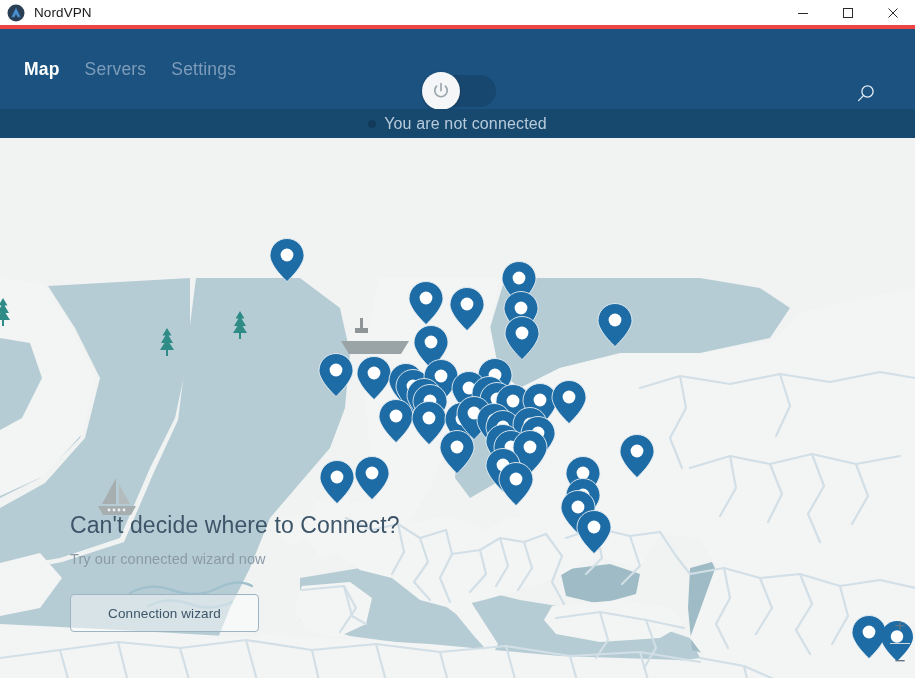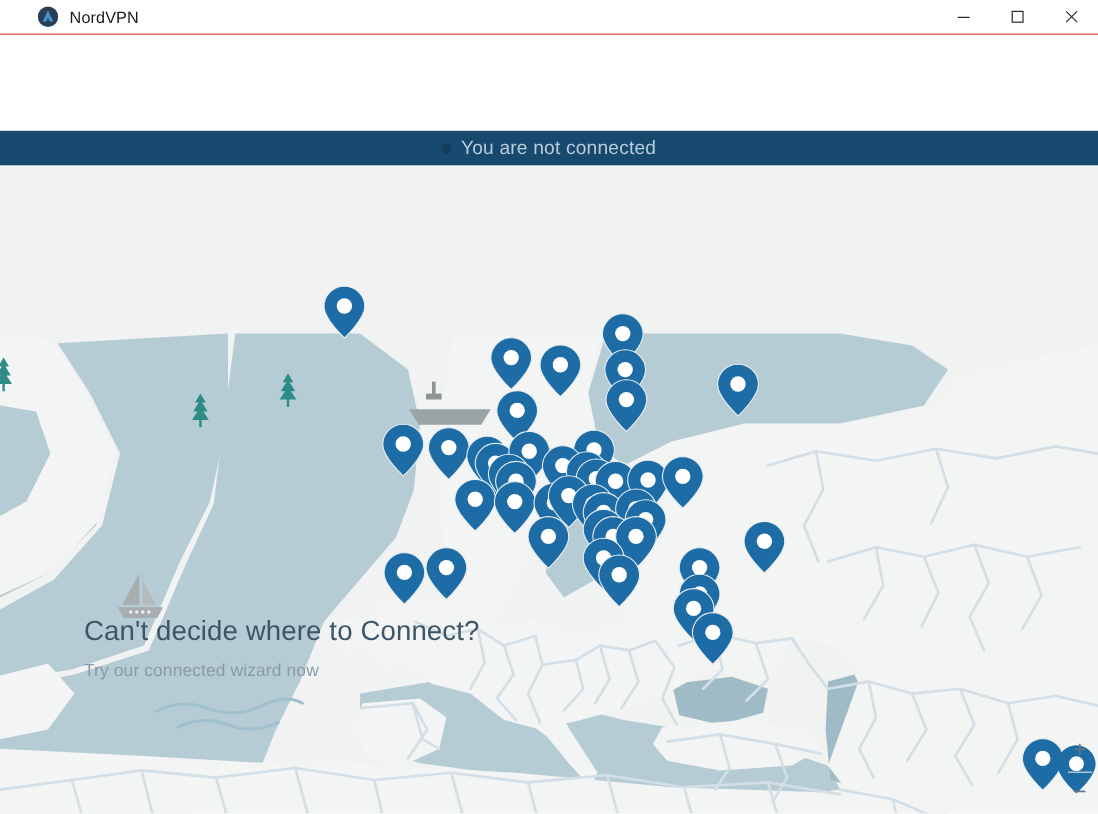--- a/index.html
+++ b/index.html
@@ -9,22 +9,21 @@
     overflow: hidden;
     background: #ffffff;
   }
   #app { position: relative; width: 915px; height: 678px; overflow: hidden; }
 
   
   .titlebar {
     position: absolute; top: 0; left: 0; width: 915px; height: 29px;
     background: #ffffff;
     display: flex; align-items: center;
-    border-bottom: 1px solid #ef4444;
-    padding-left: 24px;
+    border-bottom: 4px solid #ef4444;
   }
   .tb-logo { margin-left: 7px; width: 18px; height: 18px; display: block; }
   .tb-title {
     margin-left: 9px; font-size: 13.5px; color: #1a1a1a; letter-spacing: .1px;
   }
   .tb-spacer { flex: 1; }
   .tb-btn {
     width: 45px; height: 29px; display: flex; align-items: center;
     justify-content: center; color: #2b2b2b;
   }
@@ -142,20 +141,44 @@
       </svg>
     </span>
     <span class="tb-btn">
       <svg width="12" height="12" viewBox="0 0 12 12">
         <line x1="1.5" y1="1.5" x2="10.5" y2="10.5" stroke="#2b2b2b" stroke-width="1"></line>
         <line x1="10.5" y1="1.5" x2="1.5" y2="10.5" stroke="#2b2b2b" stroke-width="1"></line>
       </svg>
     </span>
   </div>
 
+  <div class="header">
+    <div class="nav">
+      <span class="nav-item active">Map</span>
+      <span class="nav-item">Servers</span>
+      <span class="nav-item">Settings</span>
+    </div>
+
+    <div class="toggle">
+      <div class="toggle-track"></div>
+      <div class="toggle-knob">
+        <svg width="20" height="20" viewBox="0 0 20 20">
+          <path d="M5.6 5.2 A6.2 6.2 0 1 0 14.4 5.2" fill="none" stroke="#9aa6ad" stroke-width="1.7" stroke-linecap="round"></path>
+          <line x1="10" y1="2.6" x2="10" y2="9.6" stroke="#9aa6ad" stroke-width="1.7" stroke-linecap="round"></line>
+        </svg>
+      </div>
+    </div>
+
+    <div class="search-btn">
+      <svg width="24" height="24" viewBox="0 0 24 24">
+        <circle cx="13.5" cy="9.5" r="5.6" fill="none" stroke="#e6eef5" stroke-width="1.3"></circle>
+        <line x1="9.4" y1="13.6" x2="4.6" y2="18.6" stroke="#e6eef5" stroke-width="1.3" stroke-linecap="round"></line>
+      </svg>
+    </div>
+  </div>
 
   <div class="statusbar">
     <span class="status-dot"></span>
     <span class="status-text">You are not connected</span>
   </div>
 
   <div class="map">
     <svg width="915" height="540" viewBox="0 0 915 540">
       <defs>
         <linearGradient id="waterGrad" x1="0" y1="0" x2="0" y2="1">
@@ -486,20 +509,21 @@
           <g transform="translate(852,477.5)">
             <path d="M17 0 C7.6 0 0 7.6 0 17 C0 27.6 17 43 17 43 C17 43 34 27.6 34 17 C34 7.6 26.4 0 17 0 Z" fill="#1d6ca6" stroke="#e9eff2" stroke-width="0.9"></path>
             <circle cx="17" cy="16.5" r="6.4" fill="#ffffff"></circle>
           </g>
         </g>
     </svg>
 
     <div class="promo" style="top:374px">
       <div class="promo-title">Can't decide where to Connect?</div>
       <div class="promo-sub">Try our connected wizard now</div>
+      <div class="wizard-btn">Connection wizard</div>
     </div>
 
     <div class="map-pin-ctl">
       <svg width="34" height="42" viewBox="0 0 34 42">
         <path d="M17 1 C8.2 1 1 8.2 1 17 C1 27 17 41 17 41 C17 41 33 27 33 17 C33 8.2 25.8 1 17 1 Z" fill="#1d6ca6"></path>
         <circle cx="17" cy="16.5" r="6.2" fill="#ffffff"></circle>
       </svg>
     </div>
 
     <div class="zoom-ctl">

